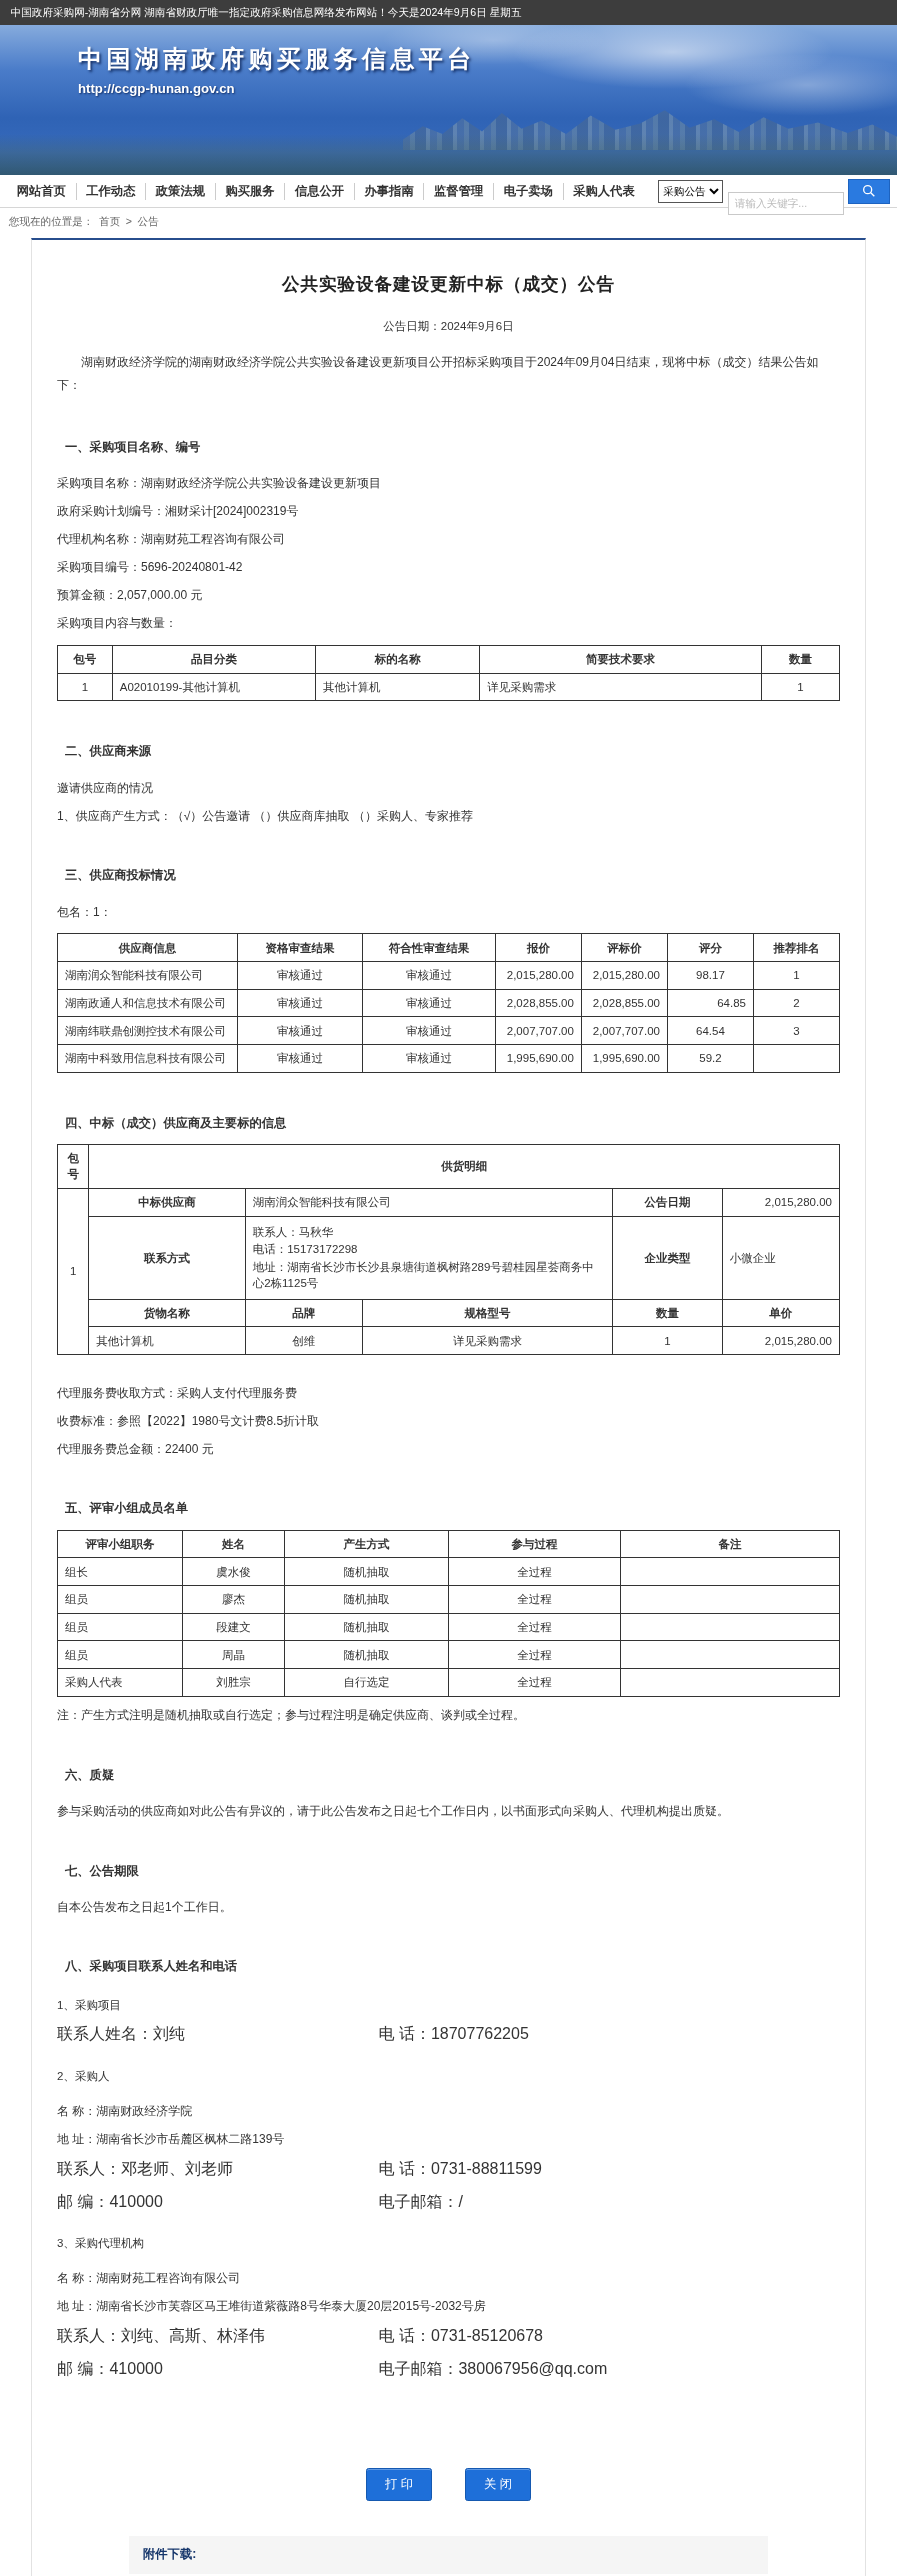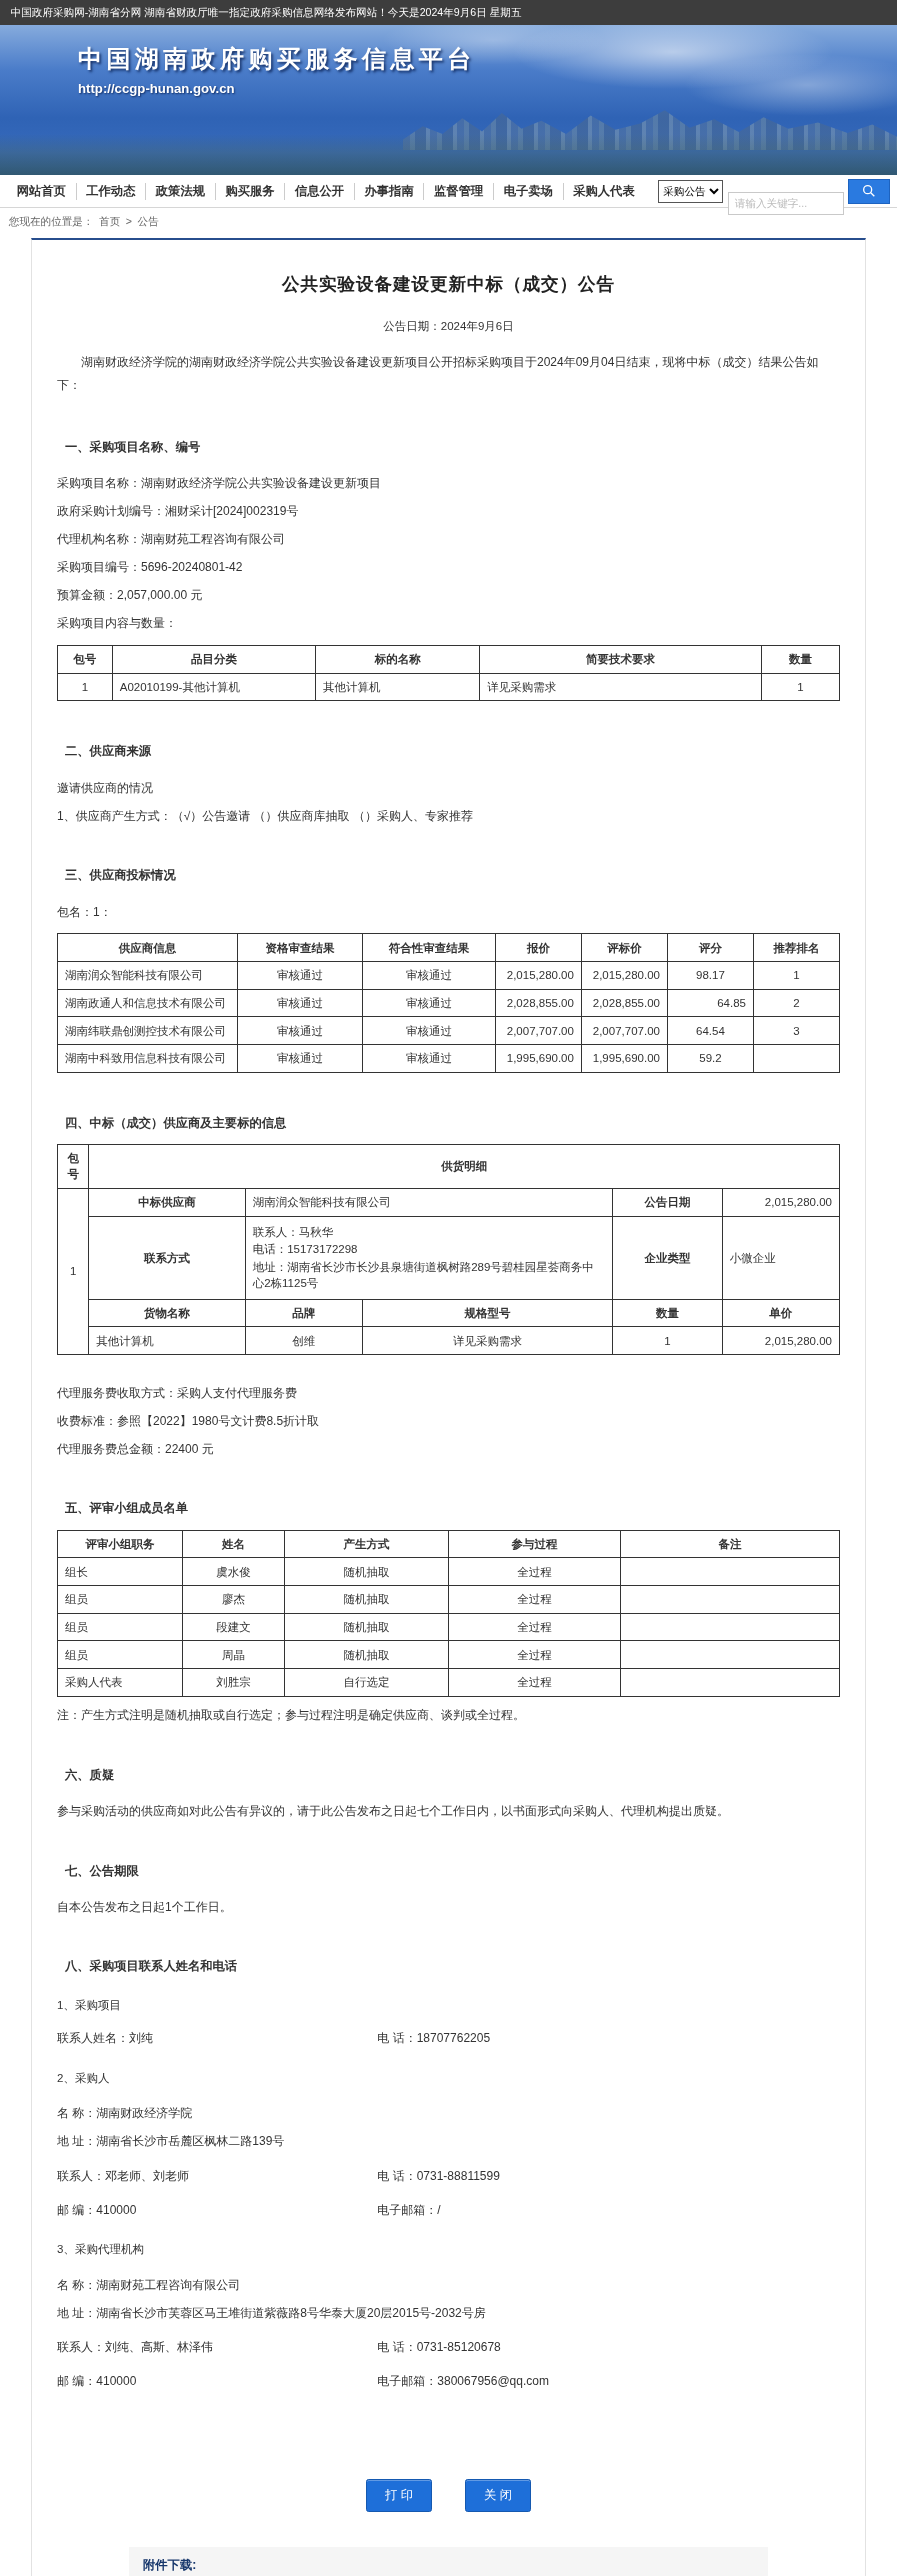--- a/index.html
+++ b/index.html
@@ -57,21 +57,21 @@
   .line.first { margin-top:19.4px; }
 
   table.doc-table { width:100%; border-collapse:collapse; border:1.8px solid #333; margin-top:12.3px; font-size:11.5px; }
   table.doc-table th, table.doc-table td { border:0.9px solid #333; padding:5.3px 7px; line-height:1.4; }
   table.doc-table th { font-weight:bold; }
   table.doc-table td { text-align:left; }
   .award-table .num { text-align:right; }
   .award-table .ctr { text-align:center; }
   .award-table td div { margin:1.8px 0; }
 
-  .two-col { font-size:12px; margin:17px 0 0; line-height:1.45; }
+  .two-col { font-size:16px; margin:9px 0 0; line-height:1.45; }
   .two-col .c-left { display:inline-block; width:317px; }
   .sub-title { font-size:11.5px; margin:23px 0 0; }
 
   .btn-row { text-align:center; margin-top:88px; }
   .btn { display:inline-block; background:#1e6fd9; color:#fff; font-size:12.3px; padding:7px 17.6px; margin:0 15px;
     border:0.9px solid #1559b0; border-radius:2.6px; cursor:pointer; box-shadow:inset 0 0.9px 0 rgba(255,255,255,.3); }
 
   .sub-box { margin:35px 72px 0; }
   .sub-box-header { background:#f5f5f5; padding:10.6px 14px; font-size:12.3px; font-weight:bold; color:#16366b; }
   .file-link { display:block; font-size:10.6px; color:#3a3a3a; padding:10.6px 5.3px 8.8px; border-bottom:0.9px dashed #bbb;

